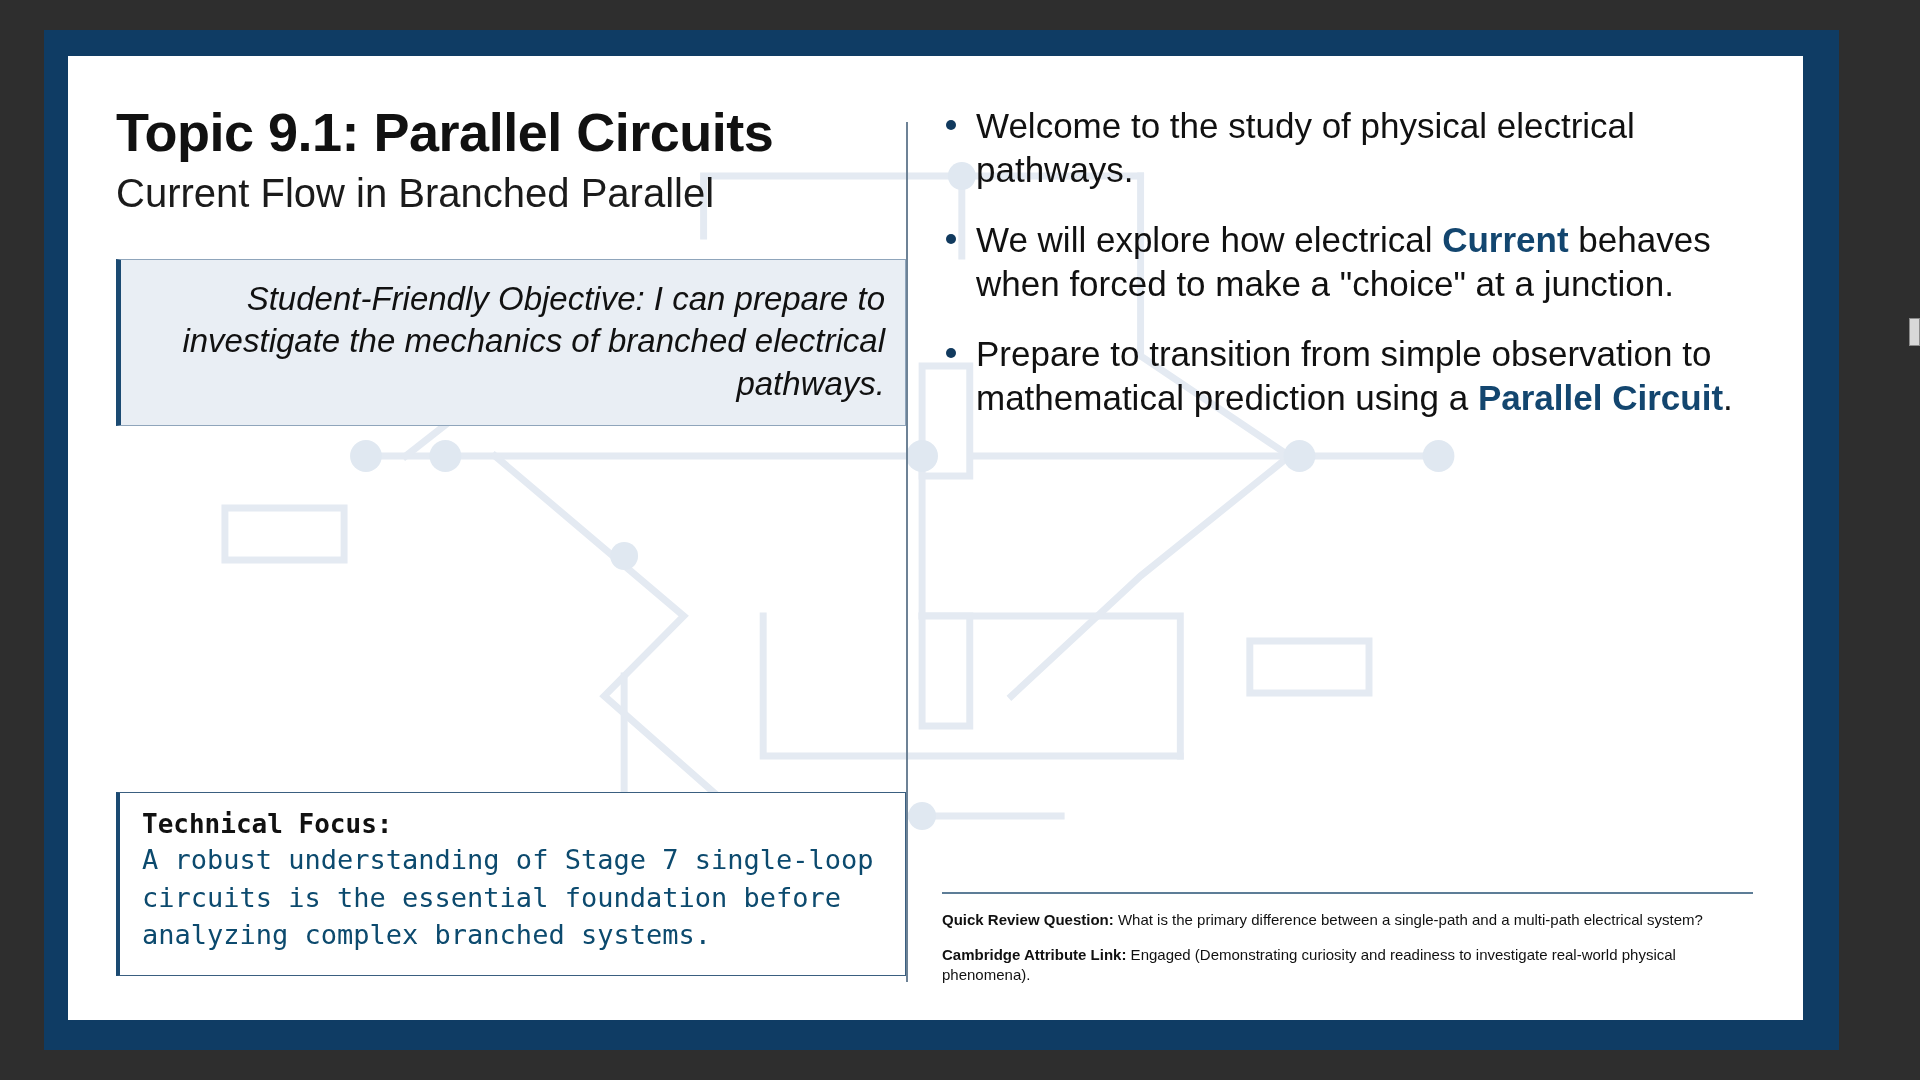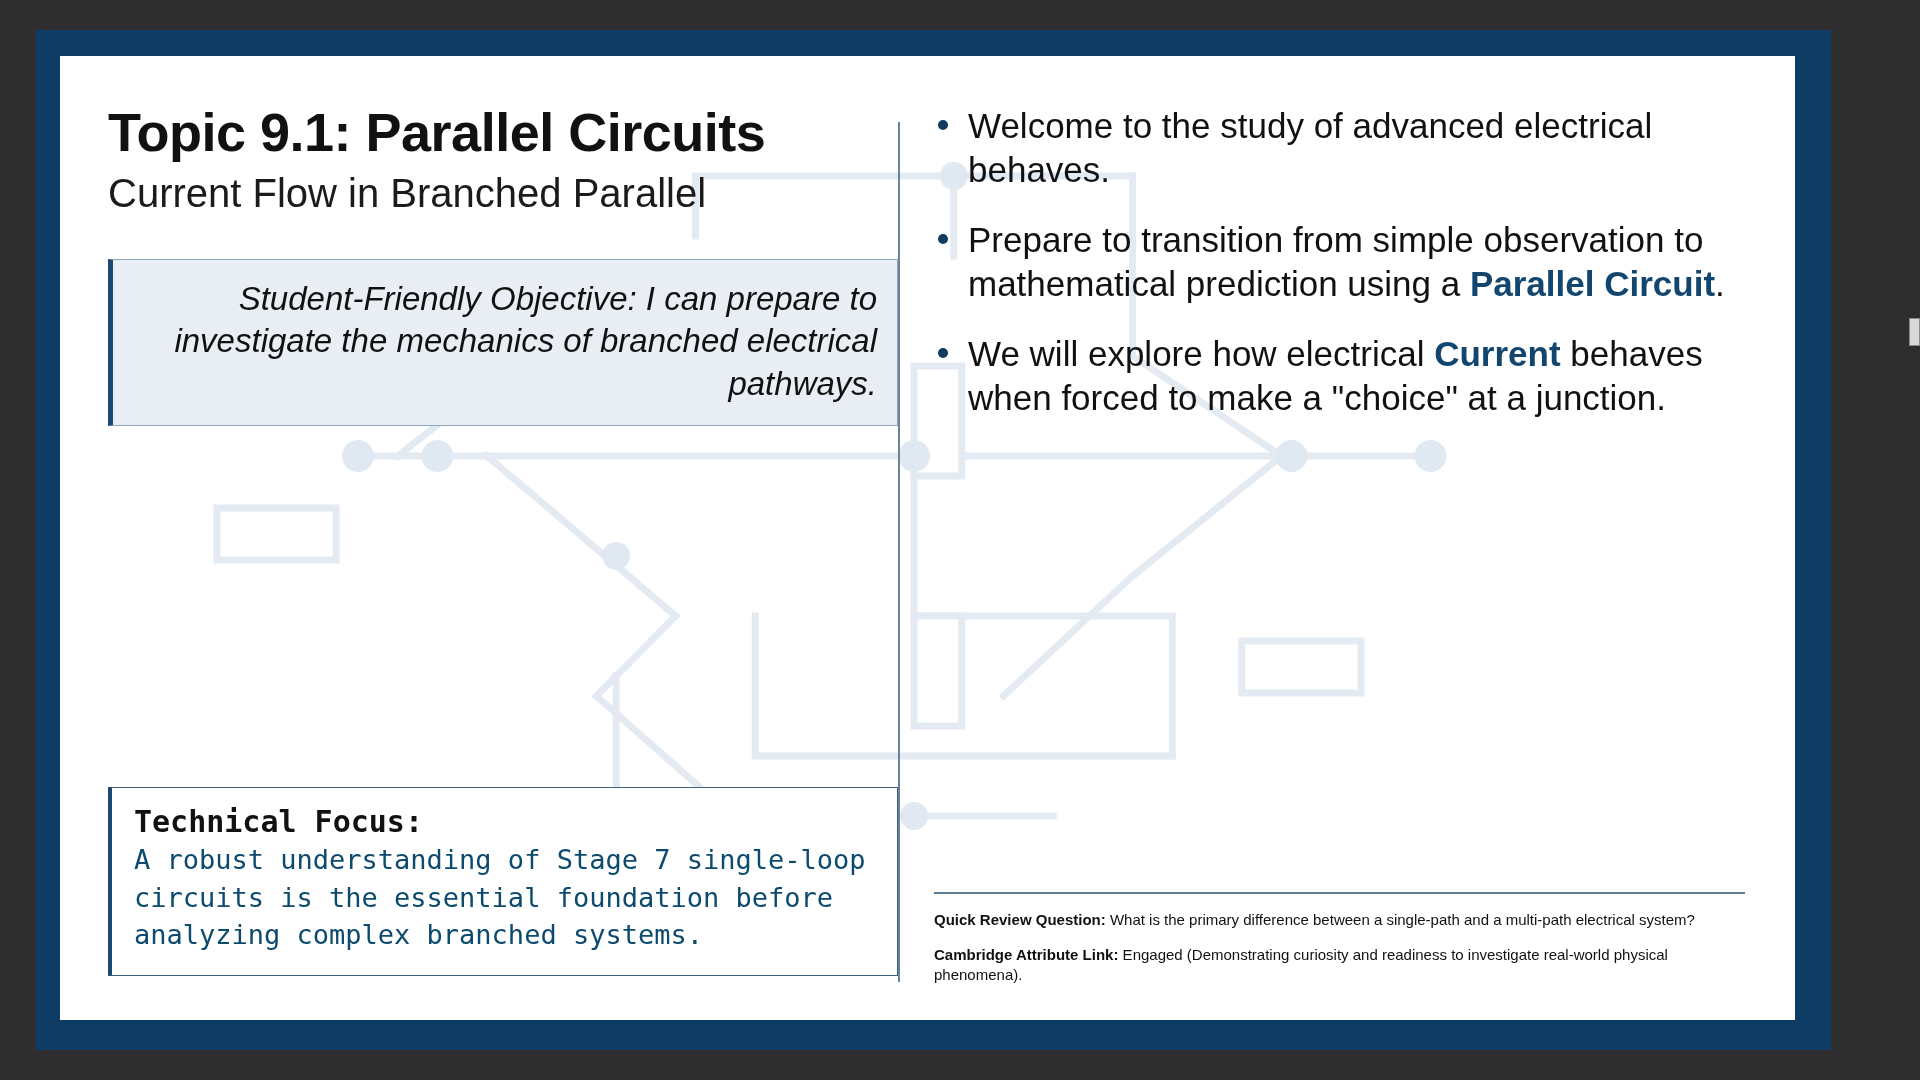--- a/index.html
+++ b/index.html
@@ -17,21 +17,21 @@
   #stage {
     position: relative;
     width: 1920px;
     height: 1080px;
     background: #2e2e2e;
   }
 
   
   #slide-frame {
     position: absolute;
-    left: 36px;
+    left: 44px;
     top: 30px;
     width: 1795px;
     height: 1020px;
     background: #0f3c64;
     box-sizing: border-box;
     padding: 26px 36px 30px 24px;
   }
 
   
   #slide-canvas {
@@ -128,21 +128,21 @@
     margin-bottom: 24px;
     background: #ffffff;
     border: 1px solid #3a5f80;
     border-left: 4px solid #1b4a72;
     padding: 16px 20px 22px 22px;
     box-sizing: border-box;
     width: 790px;
     font-family: "DejaVu Sans Mono", monospace;
   }
   #technical-heading {
-    font-size: 30px;
+    font-size: 26px;
     font-weight: bold;
     color: #111111;
     margin: 0 0 2px 0;
     font-family: "DejaVu Sans Mono", monospace;
   }
   #technical-body {
     font-size: 27px;
     line-height: 1.38;
     color: #0c4a6e;
     margin: 0;
@@ -265,27 +265,27 @@
           </div>
 
         </div>
 
         <div id="column-divider"></div>
 
         <div id="right-column">
 
           <ul id="bullet-list">
             <li class="bullet-item">
-              <span class="bullet-dot"></span><span>Welcome to the study of advanced electrical behaves.</span><span class="kw"></span><span></span>
+              <span class="bullet-dot"></span><span>Welcome to the study of physical electrical pathways.</span><span class="kw"></span><span></span>
+            </li>
+            <li class="bullet-item">
+              <span class="bullet-dot"></span><span>We will explore how electrical </span><span class="kw">Current</span><span> behaves when forced to make a "choice" at a junction.</span>
             </li>
             <li class="bullet-item">
               <span class="bullet-dot"></span><span>Prepare to transition from simple observation to mathematical prediction using a </span><span class="kw">Parallel Circuit</span><span>.</span>
-            </li>
-            <li class="bullet-item">
-              <span class="bullet-dot"></span><span>We will explore how electrical </span><span class="kw">Current</span><span> behaves when forced to make a "choice" at a junction.</span>
             </li>
           </ul>
 
           <div id="footer-block">
             <p class="footer-line"><span class="footer-label">Quick Review Question:</span><span> What is the primary difference between a single-path and a multi-path electrical system?</span>
             </p>
             <p class="footer-line"><span class="footer-label">Cambridge Attribute Link:</span><span> Engaged (Demonstrating curiosity and readiness to investigate real-world physical phenomena).</span>
             </p>
           </div>
 

